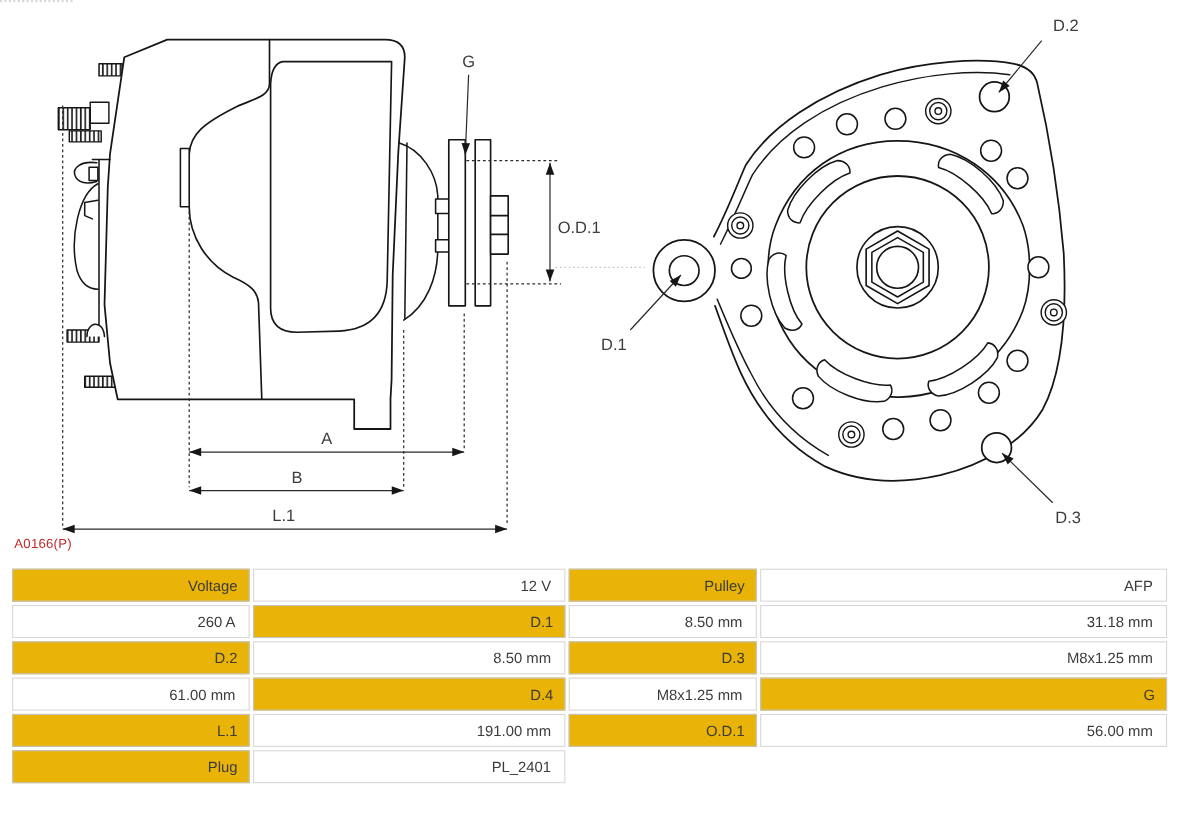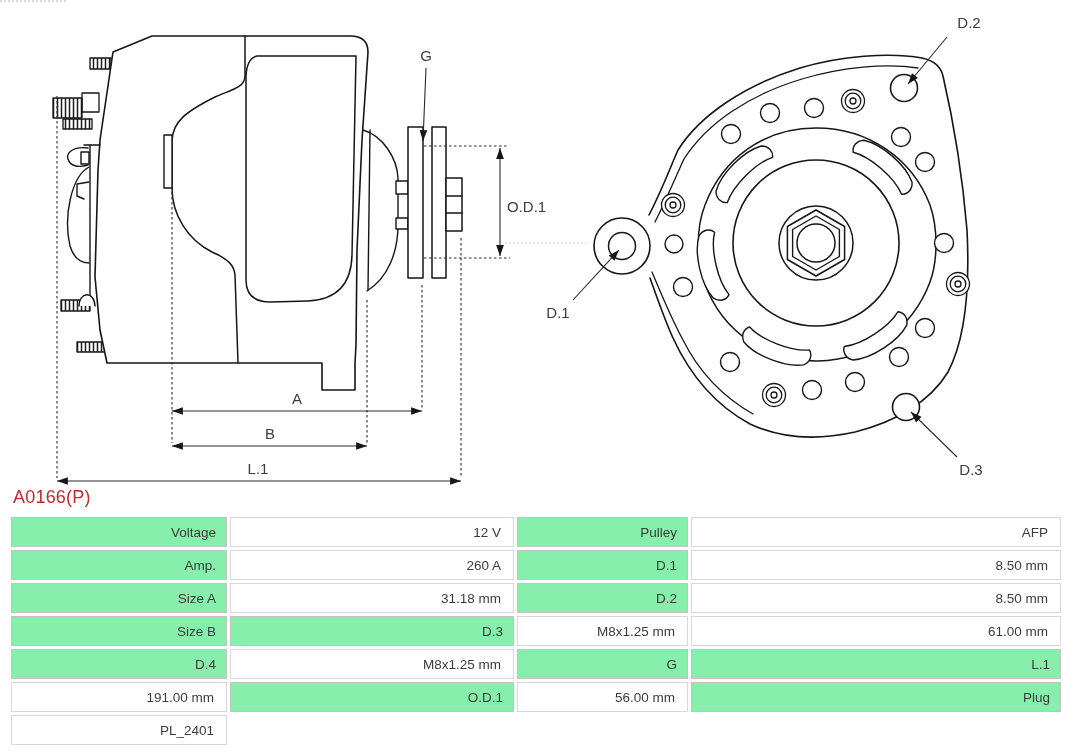--- a/index.html
+++ b/index.html
@@ -8,35 +8,35 @@
     font-family:"Liberation Sans","DejaVu Sans",sans-serif;
     -webkit-font-smoothing:antialiased;
   }
   .artifact-dotted{
     position:absolute;left:0;top:0;width:66px;height:0;
     border-top:2px dotted #d9d9d9;
   }
   .drawing-layer{position:absolute;left:0;top:0;width:1080px;height:505px;}
   .part-number{
     position:absolute;left:13px;top:487px;
-    font-size:18px;font-weight:500;letter-spacing:.2px;color:#c12b2b;
+    font-size:12px;font-weight:500;letter-spacing:.2px;color:#c12b2b;
   }
   .spec-table{
     position:absolute;left:11px;top:517px;
     display:grid;
     grid-template-columns:216px 284px 171px 370px;
     grid-auto-rows:30px;
     gap:3px;
     font-size:13.5px;color:#3c3c3c;
   }
   .cell{
     display:flex;align-items:center;justify-content:flex-end;
     padding-right:10px;box-sizing:border-box;white-space:nowrap;
   }
-  .lc{background:#86efac;border:1px solid #c3c3c3;text-align:right;}
+  .lc{background:#eab308;border:1px solid #c3c3c3;text-align:right;}
   .vc{background:#ffffff;border:1px solid #d8d8d8;padding-right:12px;padding-left:24px;}
   svg text{
     font-family:"Liberation Sans","DejaVu Sans",sans-serif;
     font-size:15px;fill:#3d3d3d;
   }
 </style>
 </head>
 <body>
 
 <div class="artifact-dotted"></div>
@@ -233,31 +233,28 @@
 </svg>
 
 <div class="part-number">A0166(P)</div>
 
 <div class="spec-table">
   <div class="cell lc">Voltage</div>
   <div class="cell vc">12 V</div>
   <div class="cell lc">Pulley</div>
   <div class="cell vc">AFP</div>
 
-  <div class="cell lc">Amp.</div>
   <div class="cell vc">260 A</div>
   <div class="cell lc">D.1</div>
   <div class="cell vc">8.50 mm</div>
 
-  <div class="cell lc">Size A</div>
   <div class="cell vc">31.18 mm</div>
   <div class="cell lc">D.2</div>
   <div class="cell vc">8.50 mm</div>
 
-  <div class="cell lc">Size B</div>
   <div class="cell lc">D.3</div>
   <div class="cell vc">M8x1.25 mm</div>
 
   <div class="cell vc">61.00 mm</div>
   <div class="cell lc">D.4</div>
   <div class="cell vc">M8x1.25 mm</div>
 
   <div class="cell lc">G</div>
   <div class="cell lc">L.1</div>
   <div class="cell vc">191.00 mm</div>

